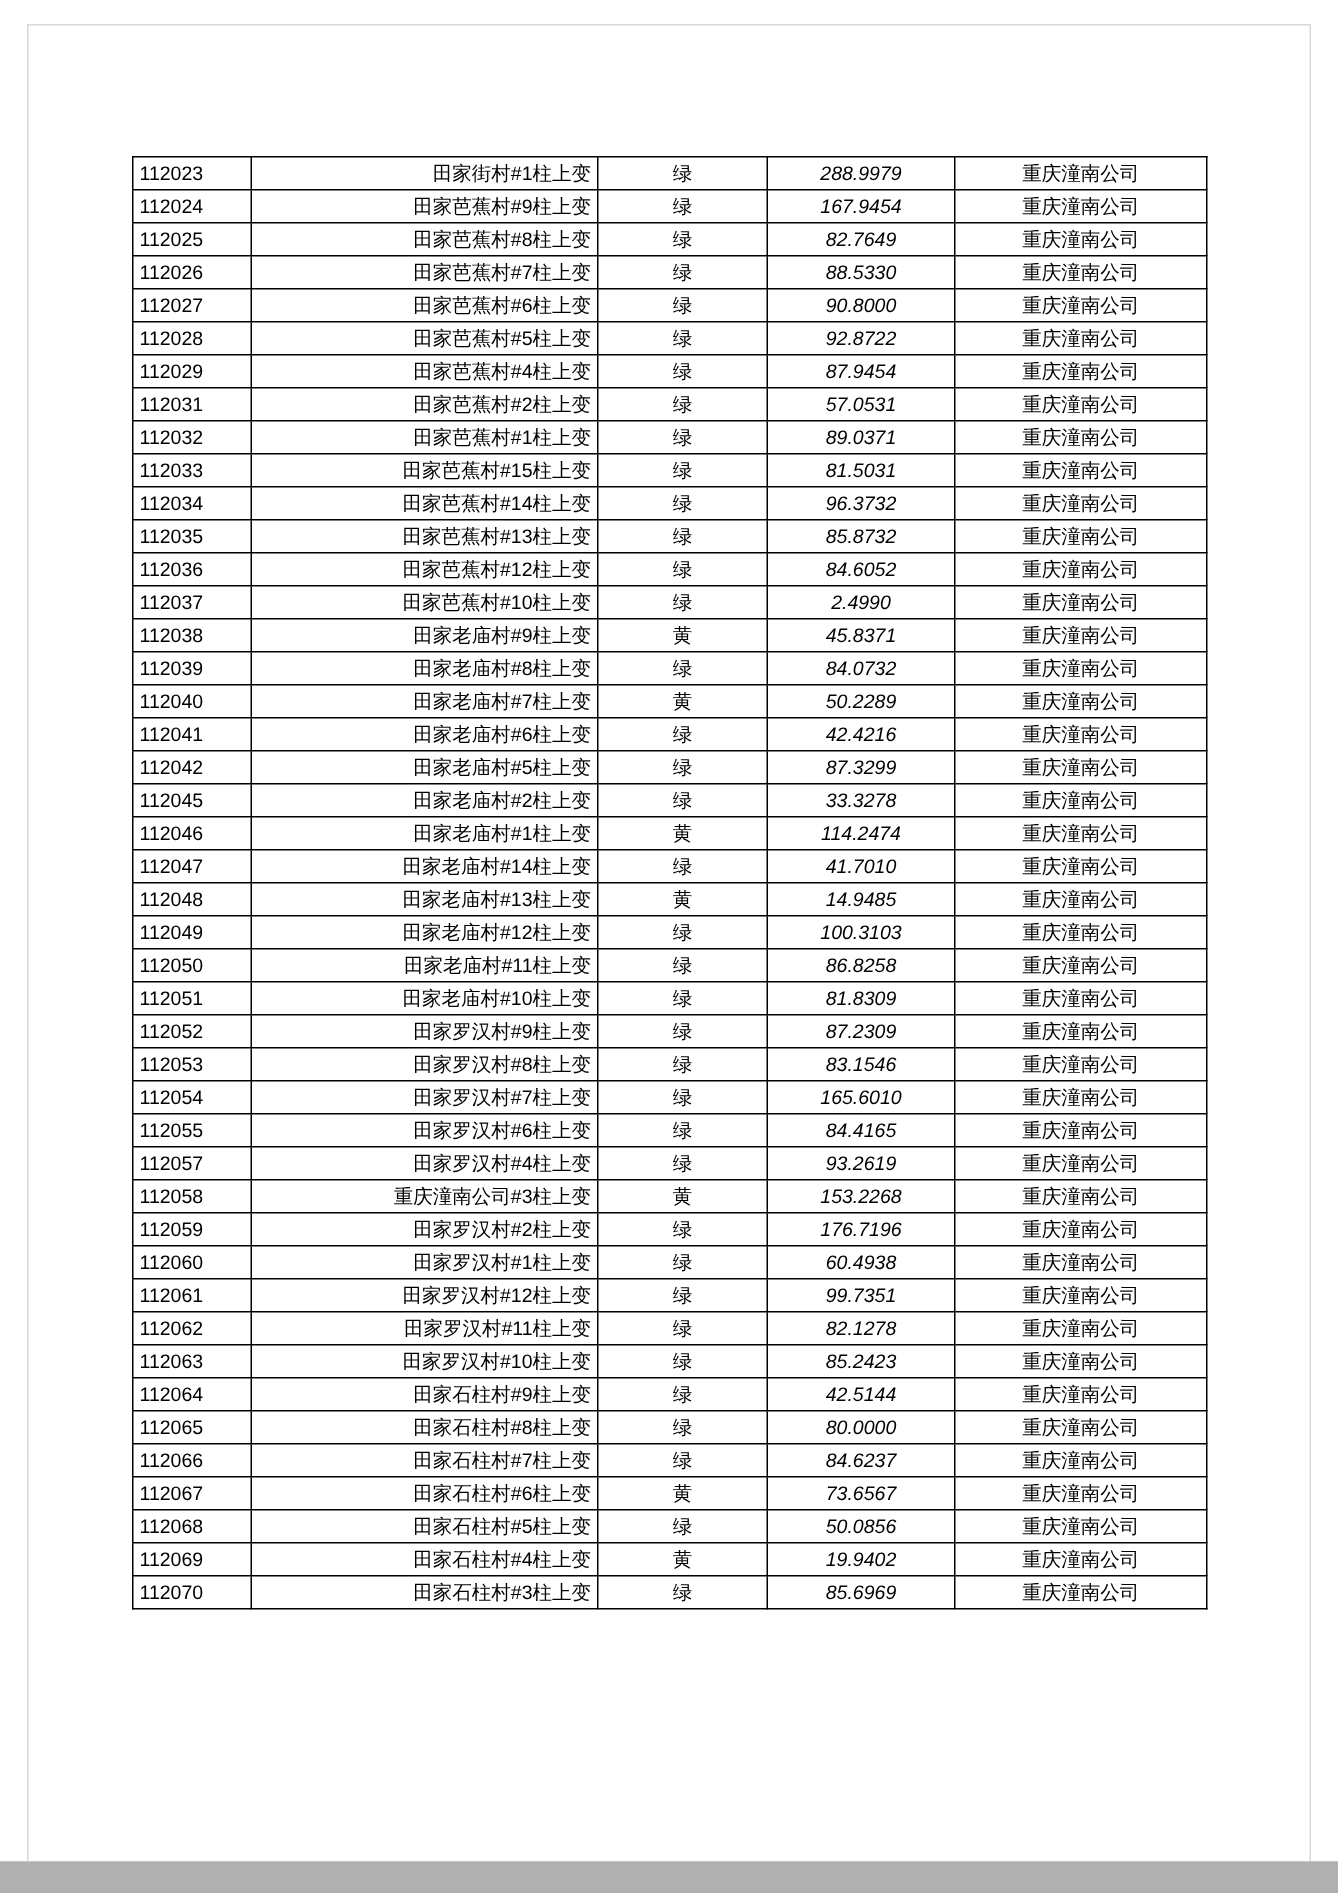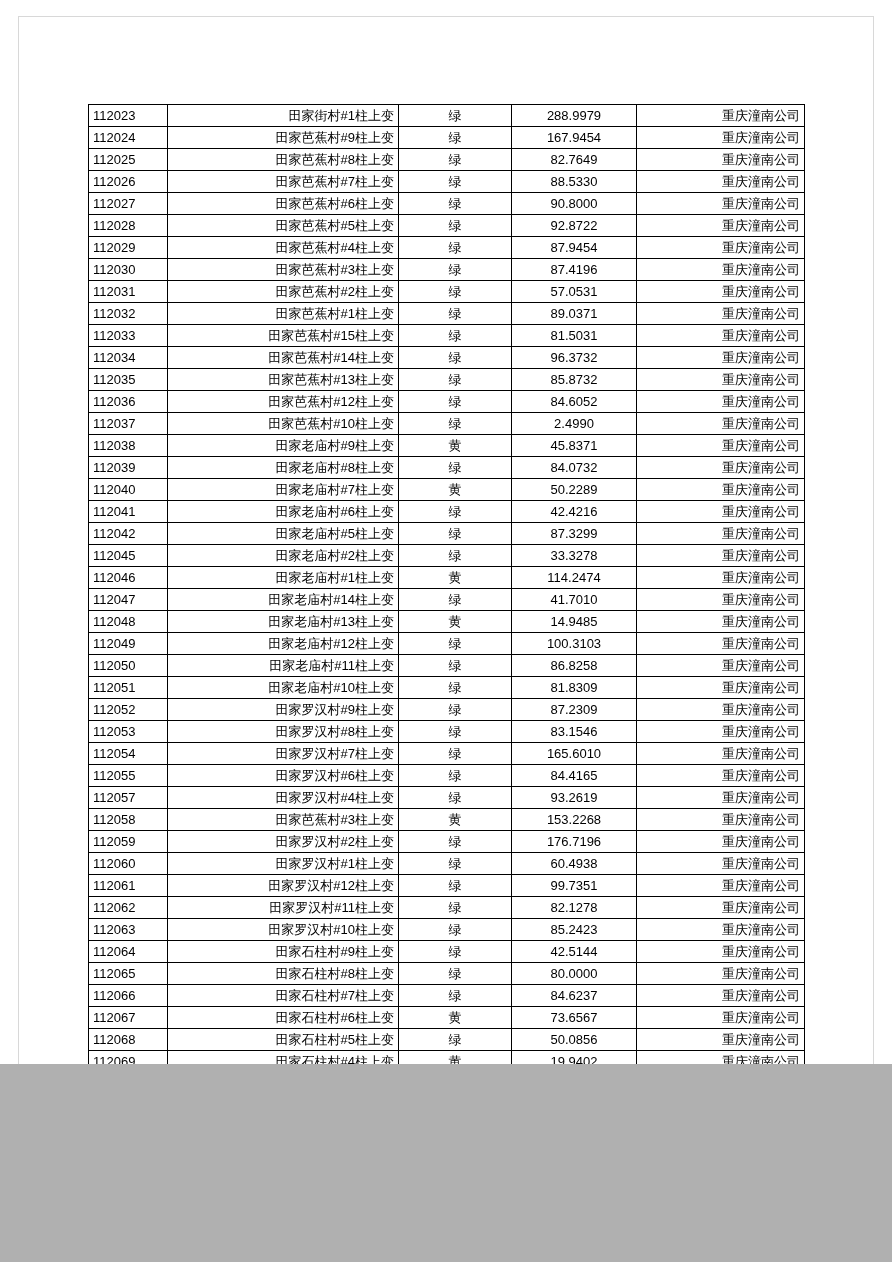--- a/index.html
+++ b/index.html
@@ -2,21 +2,21 @@
 <html><head>
 <meta charset="utf-8">
 <style>
   html, body {
     margin: 0;
     padding: 0;
     background: #b0b0b0;
   }
   .page {
     width: 892px;
-    height: 1064px;
+    height: 1241px;
     background: #ffffff;
     position: relative;
     box-sizing: border-box;
     margin: 0 auto;
     overflow: hidden;
   }
   .page-border {
     position: absolute;
     left: 18px;
     top: 16px;
@@ -51,22 +51,22 @@
   }
   col.c-id { width: 79px; }
   col.c-name { width: 231px; }
   col.c-color { width: 113px; }
   col.c-value { width: 125px; }
   col.c-company { width: 168px; }
 
   td.id { text-align: center; padding-left: 8px; text-align: left; }
   td.name { text-align: right; }
   td.color { text-align: center; }
-  td.value { text-align: center; }
-  td.company { text-align: right; margin-left: 20px; }
+  td.value { text-align: center; font-style: italic; }
+  td.company { text-align: center; margin-left: 20px; }
 </style>
 </head>
 <body>
 
 <div class="page">
   <div class="page-border"></div>
   <div class="table-wrap">
     <table class="data">
       <colgroup>
         <col class="c-id">
@@ -119,27 +119,20 @@
             <td class="company">重庆潼南公司</td>
           </tr>
           <tr>
             <td class="id">112029</td>
             <td class="name">田家芭蕉村#4柱上变</td>
             <td class="color">绿</td>
             <td class="value">87.9454</td>
             <td class="company">重庆潼南公司</td>
           </tr>
           <tr>
-            <td class="id">112030</td>
-            <td class="name">田家芭蕉村#3柱上变</td>
-            <td class="color">绿</td>
-            <td class="value">87.4196</td>
-            <td class="company">重庆潼南公司</td>
-          </tr>
-          <tr>
             <td class="id">112031</td>
             <td class="name">田家芭蕉村#2柱上变</td>
             <td class="color">绿</td>
             <td class="value">57.0531</td>
             <td class="company">重庆潼南公司</td>
           </tr>
           <tr>
             <td class="id">112032</td>
             <td class="name">田家芭蕉村#1柱上变</td>
             <td class="color">绿</td>
@@ -295,21 +288,21 @@
           </tr>
           <tr>
             <td class="id">112057</td>
             <td class="name">田家罗汉村#4柱上变</td>
             <td class="color">绿</td>
             <td class="value">93.2619</td>
             <td class="company">重庆潼南公司</td>
           </tr>
           <tr>
             <td class="id">112058</td>
-            <td class="name">田家芭蕉村#3柱上变</td>
+            <td class="name">重庆潼南公司#3柱上变</td>
             <td class="color">黄</td>
             <td class="value">153.2268</td>
             <td class="company">重庆潼南公司</td>
           </tr>
           <tr>
             <td class="id">112059</td>
             <td class="name">田家罗汉村#2柱上变</td>
             <td class="color">绿</td>
             <td class="value">176.7196</td>
             <td class="company">重庆潼南公司</td>

